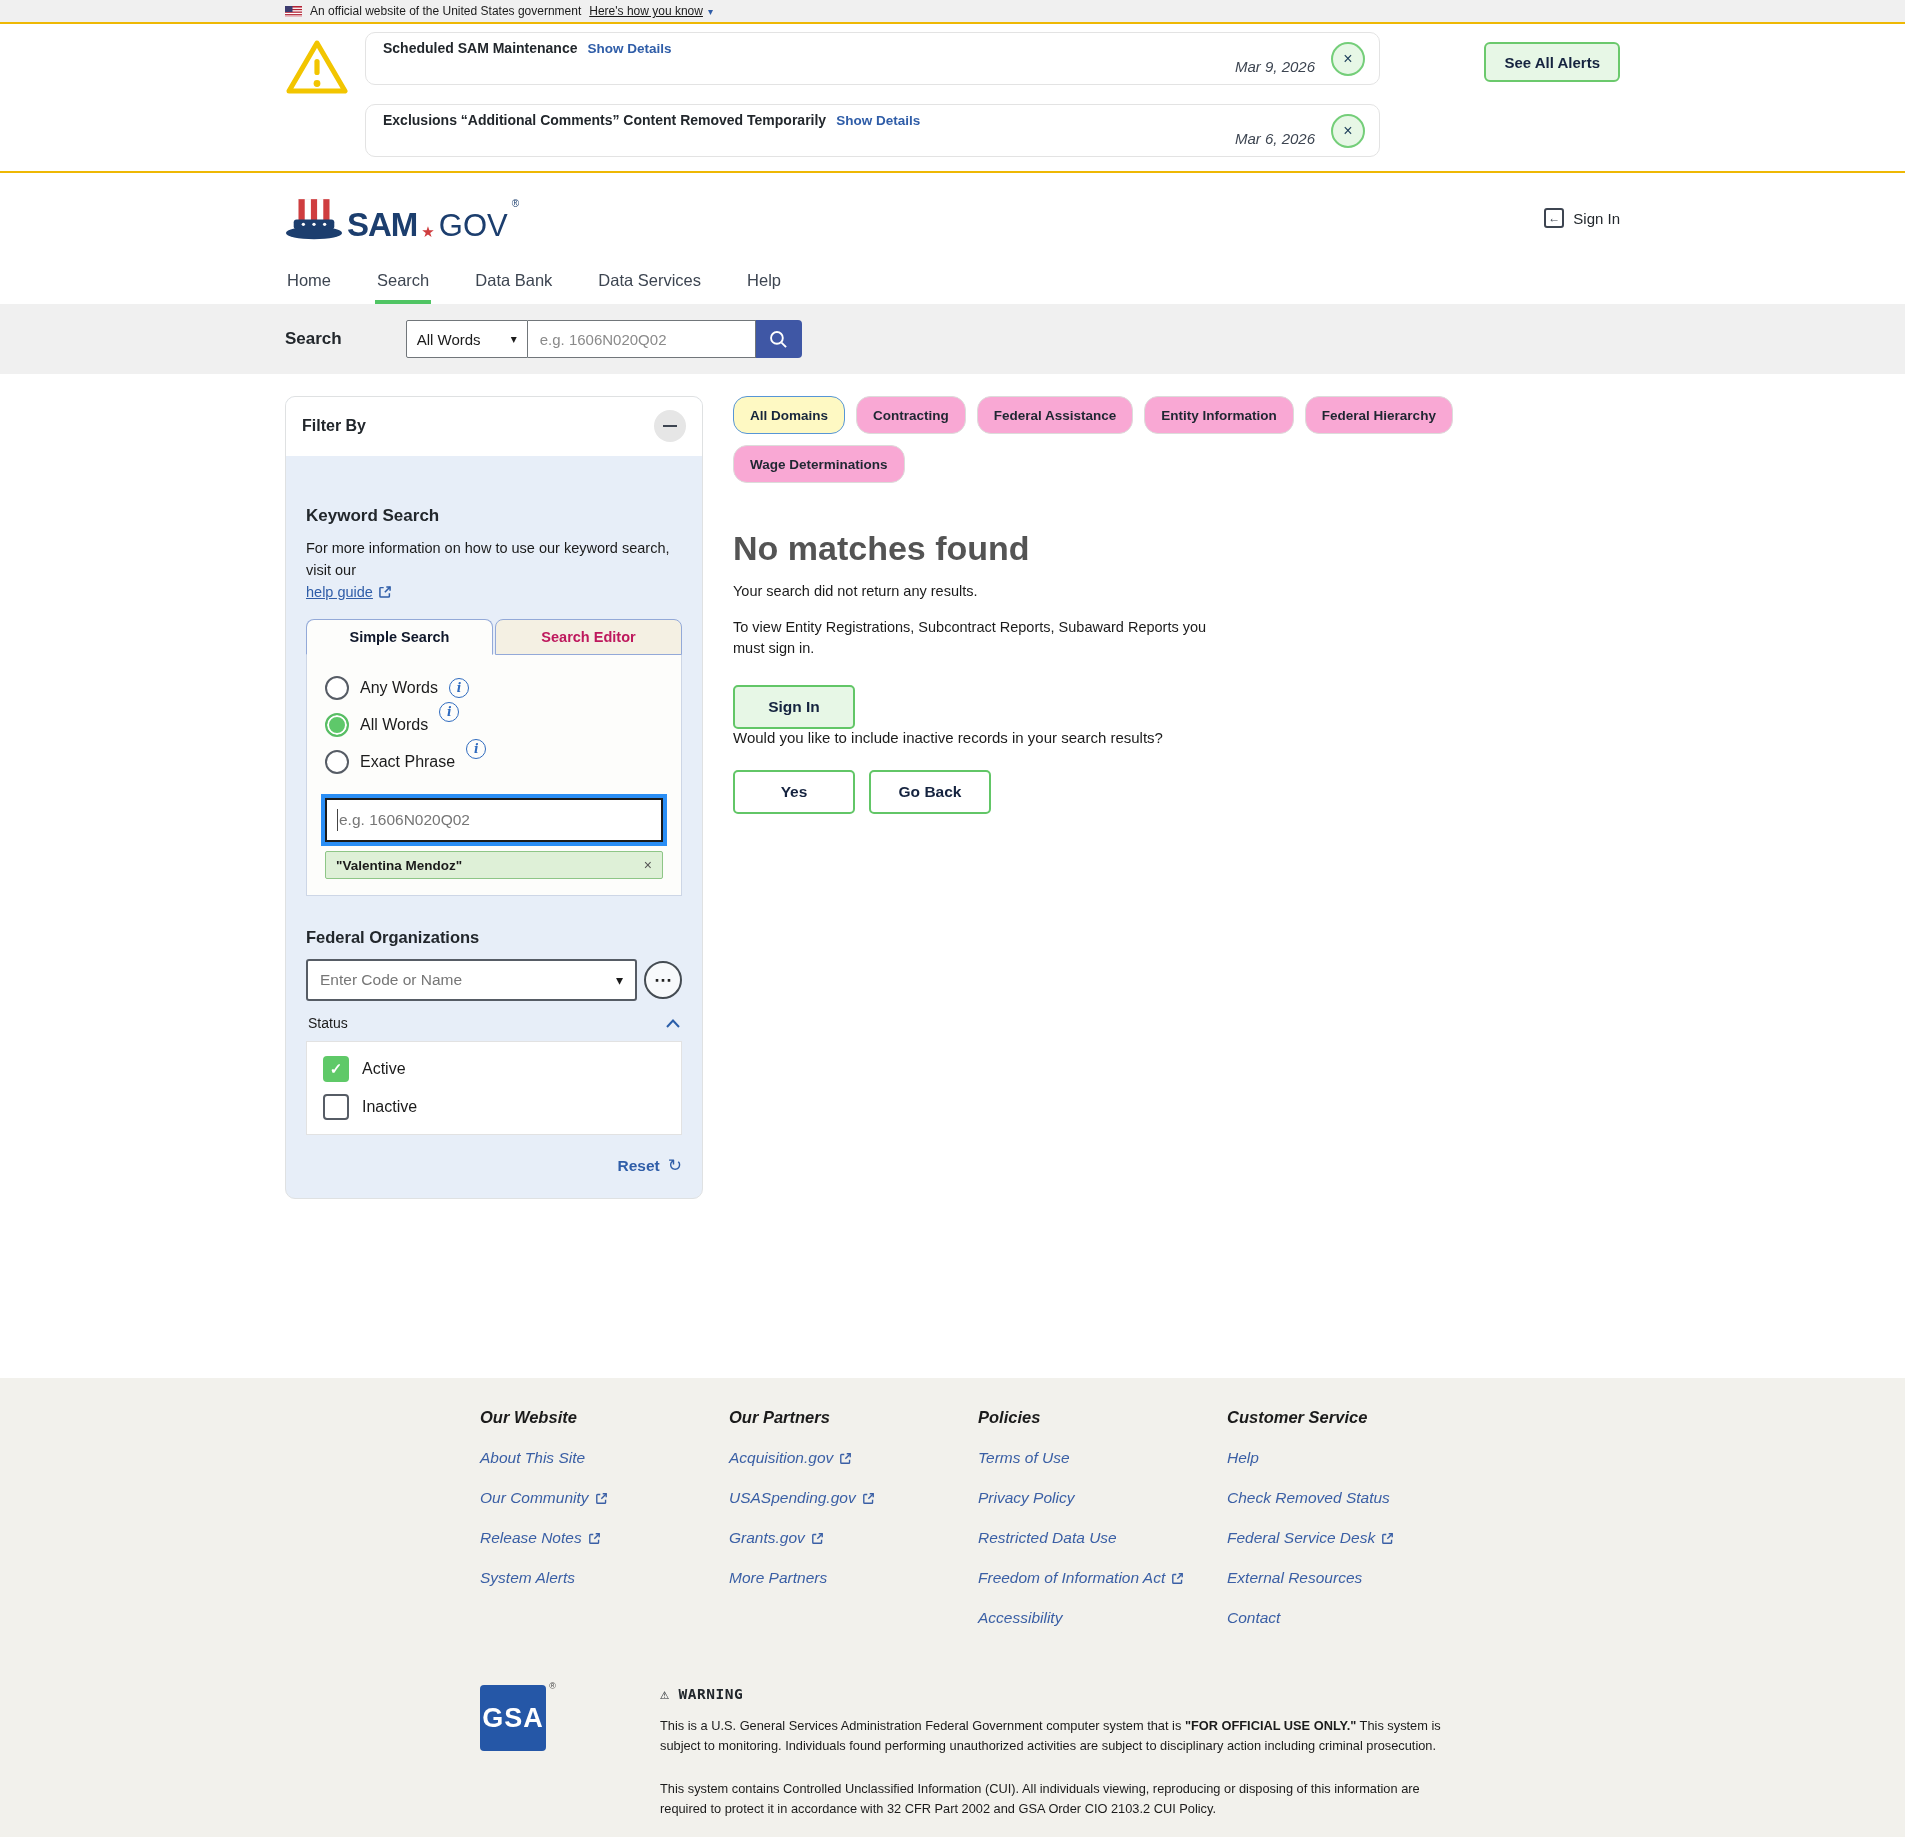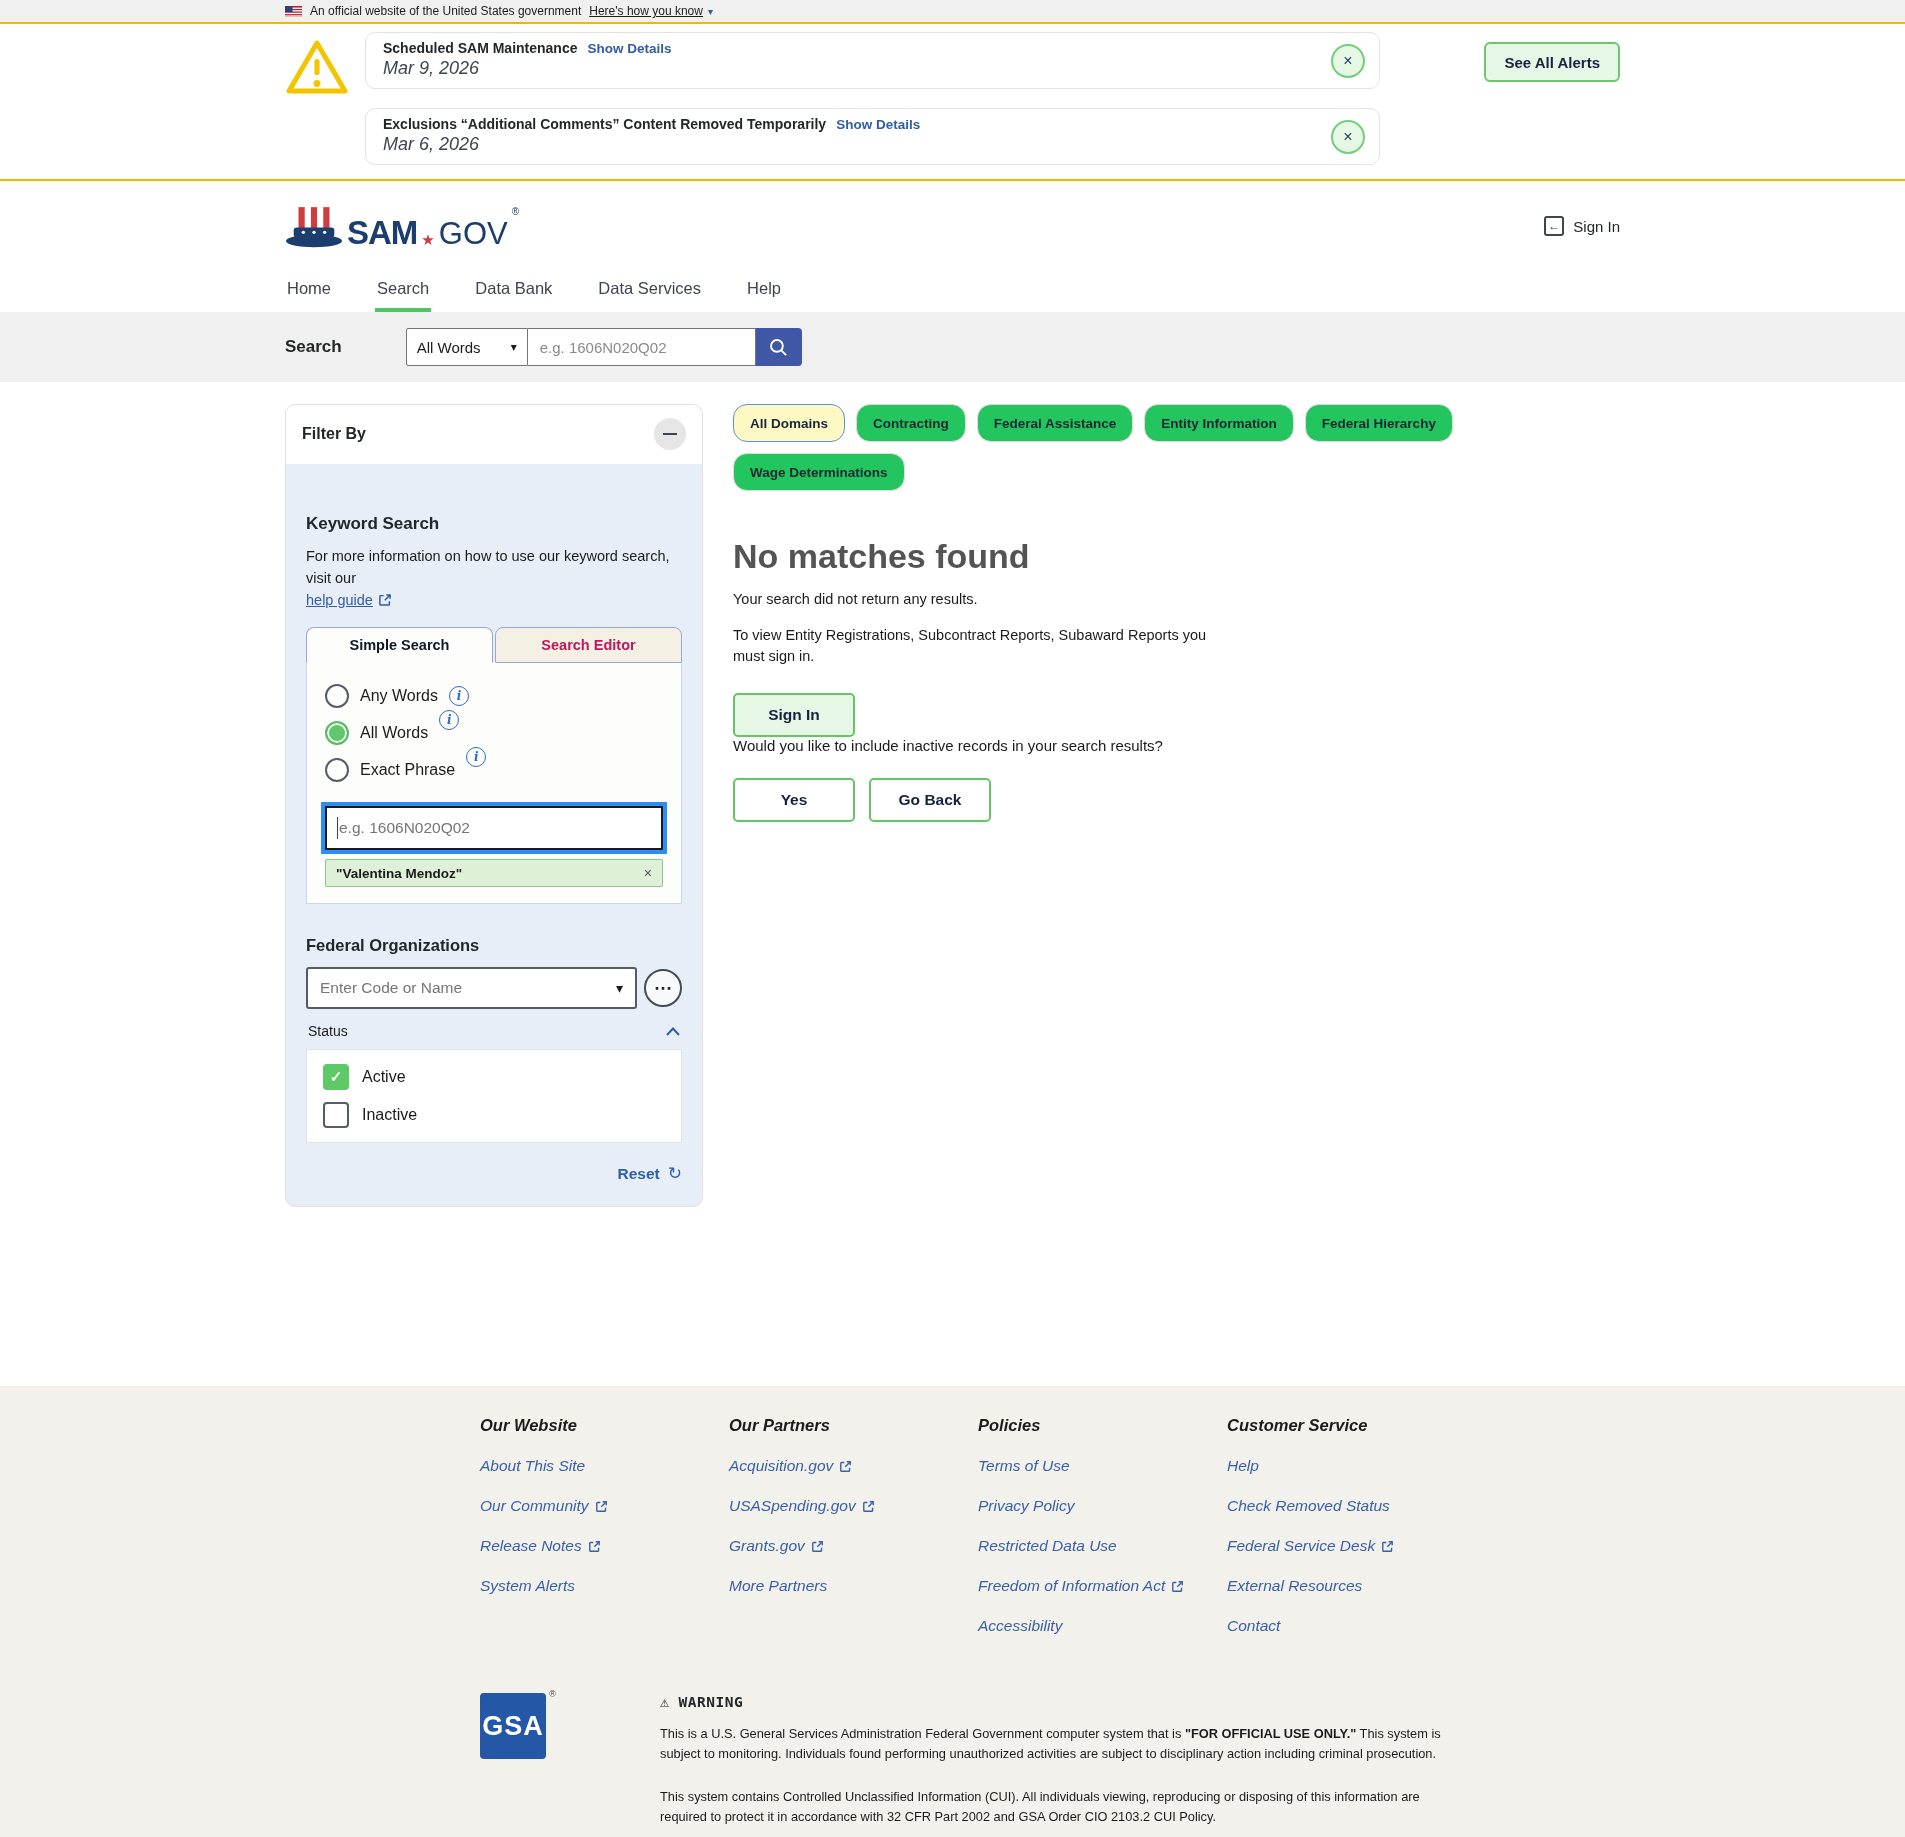--- a/index.html
+++ b/index.html
@@ -19,21 +19,21 @@
 
   
   .alerts { background:#fff; border-bottom:2px solid #eeb804; padding:8px 0 14px; }
   .alerts .container { display:flex; }
   .alerts-icon-col { width:80px; padding-top:6px; }
   .alerts-list { width:1015px; display:flex; flex-direction:column; gap:19px; }
   .alert-card { position:relative; border:1px solid #e3e3e3; border-radius:10px; padding:7px 64px 9px 17px; background:#fff; }
   .alert-title-row { display:flex; align-items:baseline; gap:10px; }
   .alert-title { font-size:14px; font-weight:bold; color:#22272c; }
   .alert-link { font-size:13.5px; font-weight:600; color:#2f5da8; text-decoration:none; }
-  .alert-date { font-size:18px; font-style:italic; color:#3d4551; margin-top:2px; }
+  .alert-date { font-size:15px; font-style:italic; color:#3d4551; margin-top:2px;text-align:right; }
   .alert-close { position:absolute; right:14px; top:50%; transform:translateY(-50%);
     width:34px; height:34px; border-radius:50%; background:#e7f7e6; border:2px solid #74ce79;
     color:#1c3d5a; font-size:16px; display:flex; align-items:center; justify-content:center; cursor:pointer; }
   .see-all-btn { margin-left:auto; height:40px; padding:0 18px; background:#e7f7e6; border:2px solid #6bc96c;
     border-radius:6px; font-size:15px; font-weight:bold; color:#15233f; cursor:pointer; margin-top:10px;
     font-family:"Liberation Sans", sans-serif; }
 
   
   .site-header { height:90px; }
   .site-header .container { height:100%; display:flex; align-items:center; }
@@ -123,21 +123,21 @@
   .checkbox.unchecked { background:#fff; border:2px solid #565c65; }
   .check-label { font-size:16px; color:#1b1b1b; }
   .reset-row { margin-top:20px; display:flex; justify-content:flex-end; align-items:center; gap:8px;
     color:#2f5da8; cursor:pointer; }
   .reset-label { font-size:15.5px; font-weight:bold; }
   .reset-icon { font-size:17px; }
 
   
   .results { flex:1; }
   .pills { display:flex; gap:11px; flex-wrap:wrap; }
-  .pill { height:38px; padding:0 16px; border-radius:14px; border:1px solid #dcdcda; background:#22c55e;
+  .pill { height:38px; padding:0 16px; border-radius:14px; border:1px solid #dcdcda; background:#f9a8d4;
     display:flex; align-items:center; font-size:13.5px; font-weight:bold; color:#1f2732; cursor:pointer; }
   .pill.active { background:#fef9c3; border:1.5px solid #5796d6; color:#17263c; }
   .results-title { margin-top:46px; font-size:34px; font-weight:bold; color:#545454; }
   .results-line { margin-top:15px; font-size:14.5px; color:#1b1b1b; }
   .results-line2 { margin-top:18px; font-size:14.5px; color:#1b1b1b; width:505px; line-height:1.45; }
   .btn-green-fill, .btn-green-outline { width:122px; height:44px; border-radius:5px; font-size:15.5px;
     font-weight:bold; color:#15233f; cursor:pointer; font-family:"Liberation Sans", sans-serif; }
   .btn-green-fill { background:#e7f7e6; border:2px solid #62c667; margin-top:26px; }
   .btn-green-outline { background:#fff; border:2px solid #62c667; }
   .question { font-size:15px; color:#1b1b1b; }

